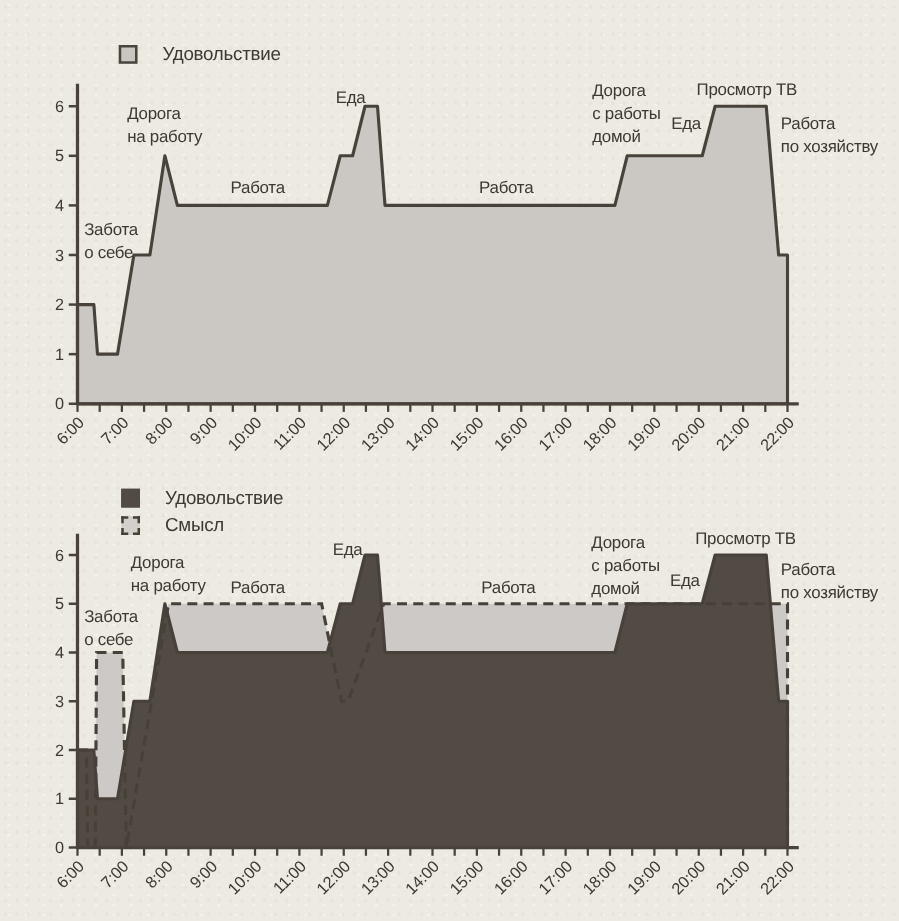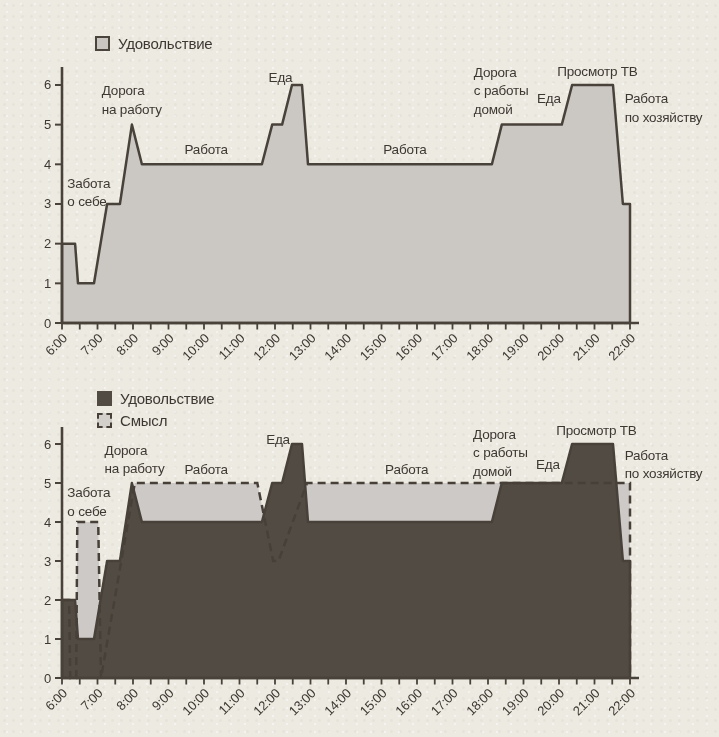--- a/index.html
+++ b/index.html
@@ -8,21 +8,21 @@
     background-color:#edeae2;
     background-image:
       radial-gradient(rgba(185,179,163,.13) 1px, transparent 1.5px),
       radial-gradient(rgba(255,255,255,.45) 1px, transparent 1.5px);
     background-size: 9px 11px, 14px 8px;
     font-family:"Liberation Sans", sans-serif;
   }
   .stage{position:relative;width:719px;height:737px;}
   svg{position:absolute;left:0;top:0;}
   .legend{
-    position:absolute;display:flex;align-items:center;gap:8px;
+    position:absolute;display:flex;align-items:center;gap:20px;
     font-size:15px;color:#3d3832;letter-spacing:-0.2px;line-height:1;
     white-space:nowrap;
   }
   .sw{width:15px;height:15px;box-sizing:border-box;flex:0 0 auto;}
   .sw-light{background:#c9c6c2;border:2px solid #4a443d;}
   .sw-dark{background:#524b44;border:2px solid #524b44;}
   .sw-dashed{background:#d3d0cb;border:2px dashed #474038;}
   text.ann{font-family:"Liberation Sans",sans-serif;font-size:13.5px;fill:#3d3832;letter-spacing:-0.2px;}
   text.tick{font-family:"Liberation Sans",sans-serif;font-size:13px;fill:#3d3832;letter-spacing:-0.2px;}
 </style>

